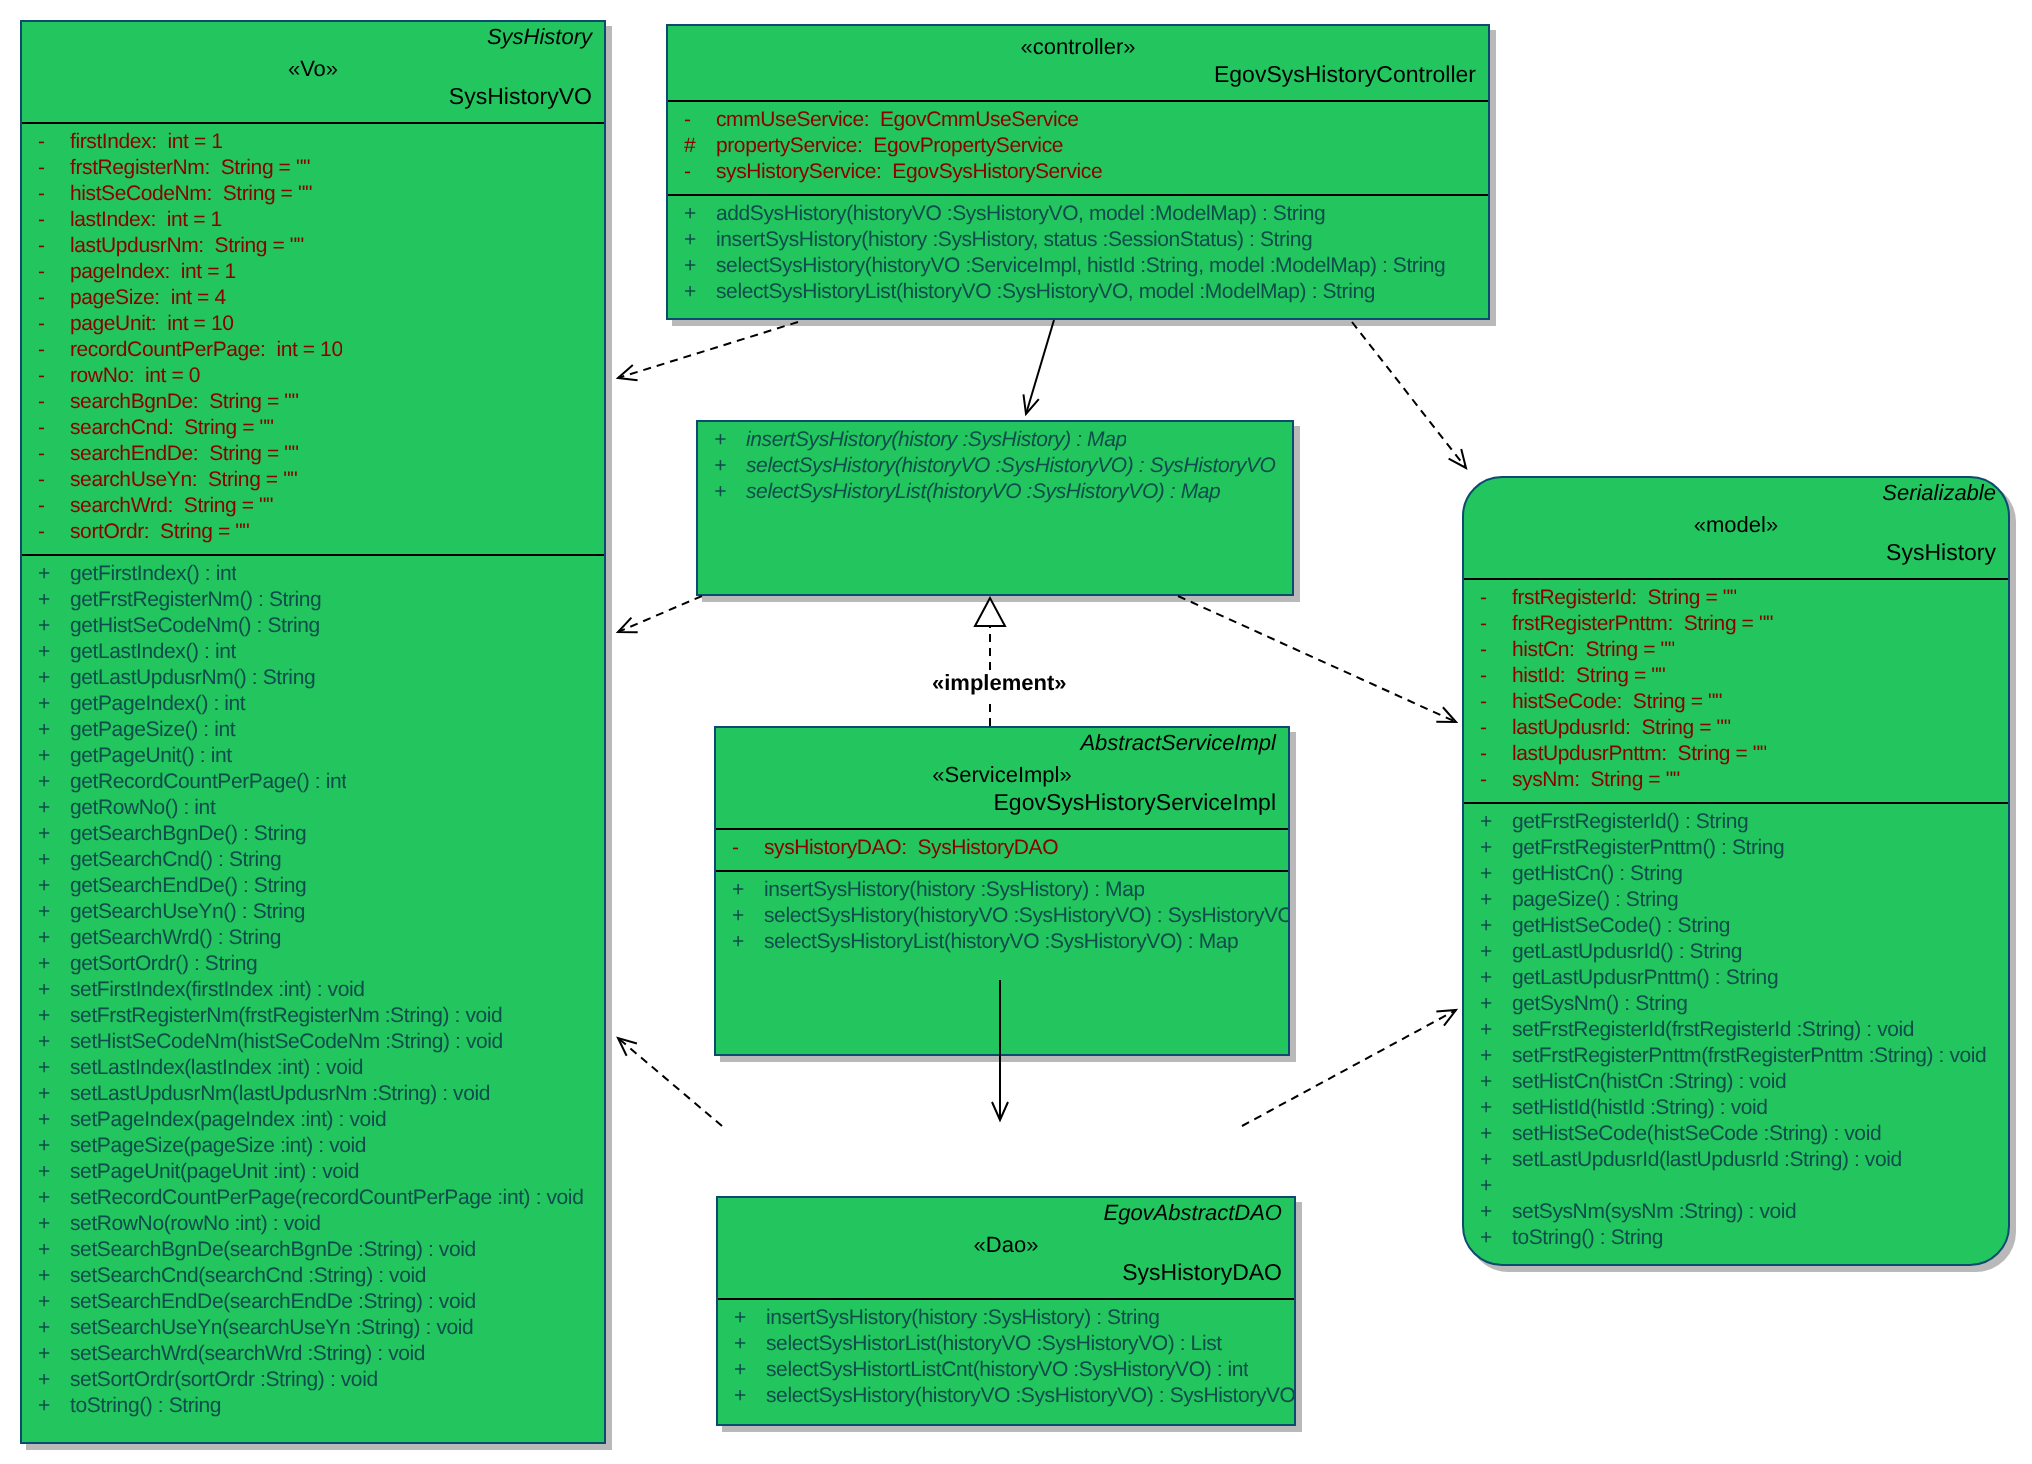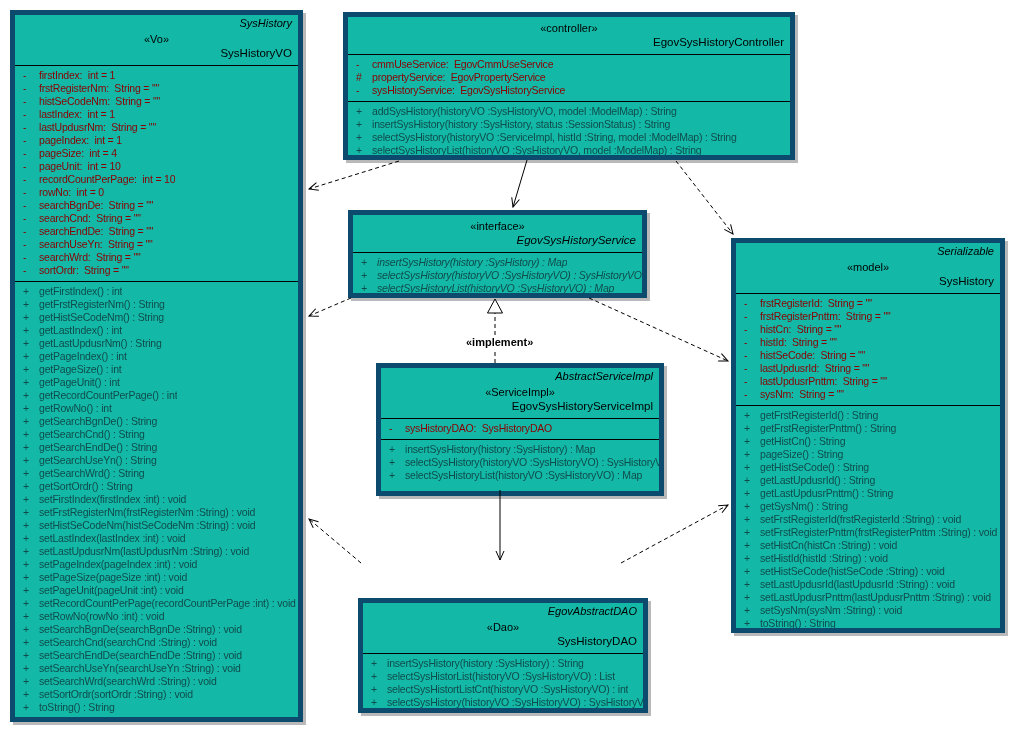--- a/index.html
+++ b/index.html
@@ -1,43 +1,43 @@
 <!DOCTYPE html>
 <html><head>
 <meta charset="utf-8">
 <style>
   html,body { margin:0; padding:0; background:#ffffff; }
   #canvas {
     position:relative; width:1016px; height:732px; background:#ffffff;
     font-family:"Liberation Sans", sans-serif; overflow:hidden;
   }
   .uml-box {
-    position:absolute; background:#14b8a6; border:5px solid #0c4a6e;
+    position:absolute; background:#22c55e; border:1px solid #0c4a6e;
     box-shadow:3px 3px 0 #b9b9b9; overflow:hidden; box-sizing:border-box;
   }
   .hdr { border-bottom:1px solid #000; padding:2px 6px 4px; }
   .tag  { text-align:right; font-style:italic; font-size:11px; color:#000; line-height:13px; }
   .stereo { text-align:center; font-size:11px; color:#000; line-height:14px; margin-top:2px; }
   .cname  { text-align:right; font-size:11.5px; color:#000; line-height:15px; }
   .sect { padding:3px 0 4px; }
   .sect + .sect { border-top:1px solid #000; }
   .member { display:flex; line-height:13px; font-size:10.5px; letter-spacing:-0.2px; white-space:pre; }
   .member .vis { flex:none; width:16px; padding-left:8px; }
   .member .txt { overflow:hidden; }
   .attrs  .member { color:#8B0000; }
   .methods .member { color:#0F4C4C; }
   .italic-name .cname { font-style:italic; }
   .italic-members .member { font-style:italic; }
 
   #box-vo         { left:10px;  top:10px;  width:293px; height:712px; }
-  #box-controller { left:343px; top:12px;  width:452px; height:148px; }
+  #box-controller { left:333px; top:12px;  width:412px; height:148px; }
   #box-service    { left:348px; top:210px; width:299px; height:88px;  }
-  #box-impl       { left:376px; top:363px; width:288px; height:133px; }
+  #box-impl       { left:357px; top:363px; width:288px; height:165px; }
   #box-dao        { left:358px; top:563px; width:290px; height:115px;margin-top:35px; }
-  #box-model      { left:731px; top:238px; width:274px; height:395px; }
+  #box-model      { left:731px; top:238px; width:274px; height:395px;border-radius:20px; }
 
   #connectors { position:absolute; left:0; top:0; width:1016px; height:732px; pointer-events:none; }
   #implement-label {
     position:absolute; left:463px; top:336px; background:#ffffff;
     font-size:11px; color:#000; padding:0 3px; line-height:13px;font-weight:bold;
   }
 </style>
 </head>
 <body>
 
@@ -116,24 +116,20 @@
       </div>
     <div class="sect methods">
         <div class="member"><span class="vis">+</span><span class="txt">addSysHistory(historyVO :SysHistoryVO, model :ModelMap) : String</span></div>
         <div class="member"><span class="vis">+</span><span class="txt">insertSysHistory(history :SysHistory, status :SessionStatus) : String</span></div>
         <div class="member"><span class="vis">+</span><span class="txt">selectSysHistory(historyVO :ServiceImpl, histId :String, model :ModelMap) : String</span></div>
         <div class="member"><span class="vis">+</span><span class="txt">selectSysHistoryList(historyVO :SysHistoryVO, model :ModelMap) : String</span></div>
       </div>
   </div>
 
   <div class="uml-box italic-name italic-members" id="box-service">
-    <div class="hdr">
-      <div class="stereo">«interface»</div>
-      <div class="cname">EgovSysHistoryService</div>
-    </div>
     <div class="sect methods">
         <div class="member"><span class="vis">+</span><span class="txt">insertSysHistory(history :SysHistory) : Map</span></div>
         <div class="member"><span class="vis">+</span><span class="txt">selectSysHistory(historyVO :SysHistoryVO) : SysHistoryVO</span></div>
         <div class="member"><span class="vis">+</span><span class="txt">selectSysHistoryList(historyVO :SysHistoryVO) : Map</span></div>
       </div>
   </div>
 
   <div class="uml-box" id="box-impl">
     <div class="hdr">
       <div class="tag">AbstractServiceImpl</div>
@@ -188,21 +184,21 @@
         <div class="member"><span class="vis">+</span><span class="txt">getHistSeCode() : String</span></div>
         <div class="member"><span class="vis">+</span><span class="txt">getLastUpdusrId() : String</span></div>
         <div class="member"><span class="vis">+</span><span class="txt">getLastUpdusrPnttm() : String</span></div>
         <div class="member"><span class="vis">+</span><span class="txt">getSysNm() : String</span></div>
         <div class="member"><span class="vis">+</span><span class="txt">setFrstRegisterId(frstRegisterId :String) : void</span></div>
         <div class="member"><span class="vis">+</span><span class="txt">setFrstRegisterPnttm(frstRegisterPnttm :String) : void</span></div>
         <div class="member"><span class="vis">+</span><span class="txt">setHistCn(histCn :String) : void</span></div>
         <div class="member"><span class="vis">+</span><span class="txt">setHistId(histId :String) : void</span></div>
         <div class="member"><span class="vis">+</span><span class="txt">setHistSeCode(histSeCode :String) : void</span></div>
         <div class="member"><span class="vis">+</span><span class="txt">setLastUpdusrId(lastUpdusrId :String) : void</span></div>
-        <div class="member"><span class="vis">+</span><span class="txt">setLastUpdusrPnttm(lastUpdusrPnttm :String) : void</span></div>
+        <div class="member"><span class="vis">+</span></div>
         <div class="member"><span class="vis">+</span><span class="txt">setSysNm(sysNm :String) : void</span></div>
         <div class="member"><span class="vis">+</span><span class="txt">toString() : String</span></div>
       </div>
   </div>
 
   <svg id="connectors">
     <defs>
       <marker id="mOpen" markerWidth="12" markerHeight="12" refX="10" refY="5" orient="auto" markerUnits="userSpaceOnUse">
         <path d="M1,1 L10,5 L1,9" fill="none" stroke="#000" stroke-width="1"></path>
       </marker>

